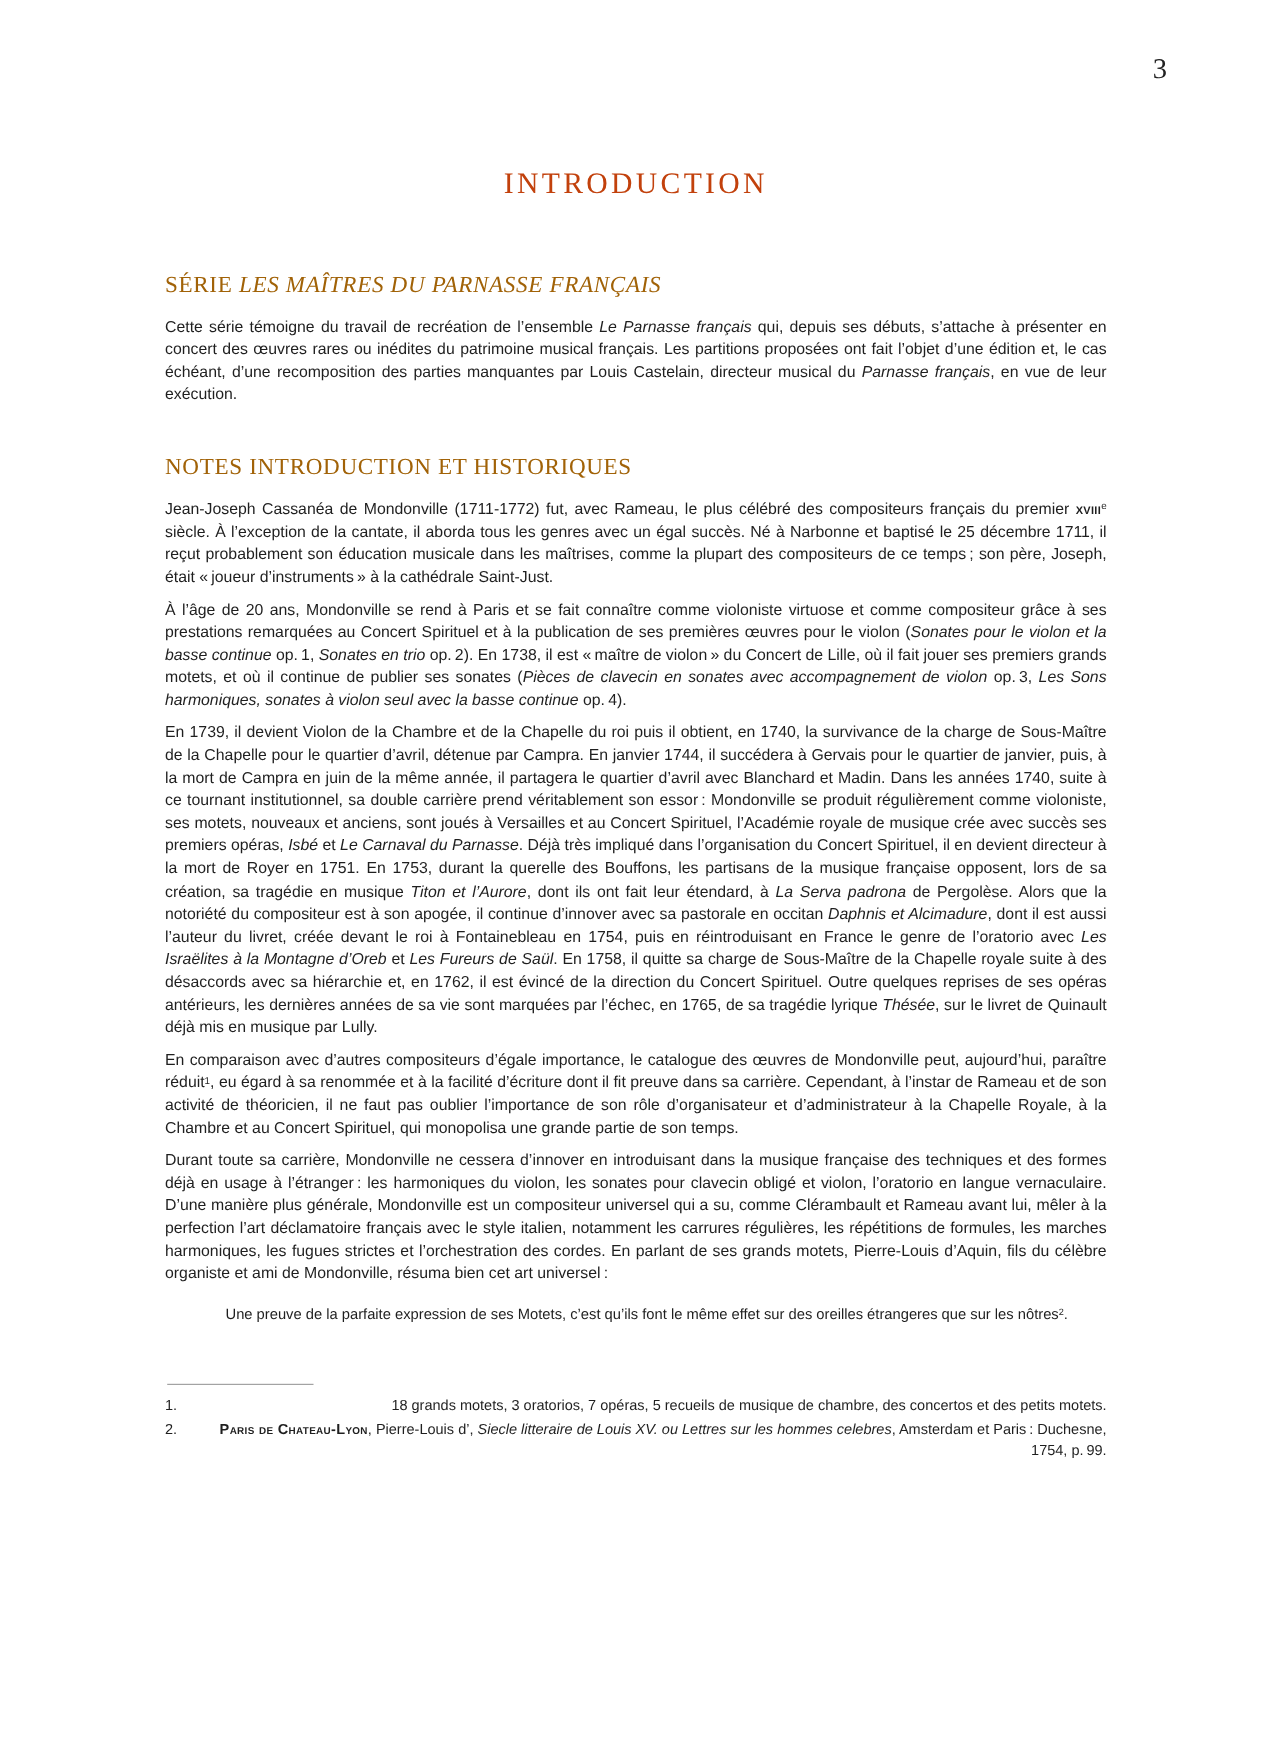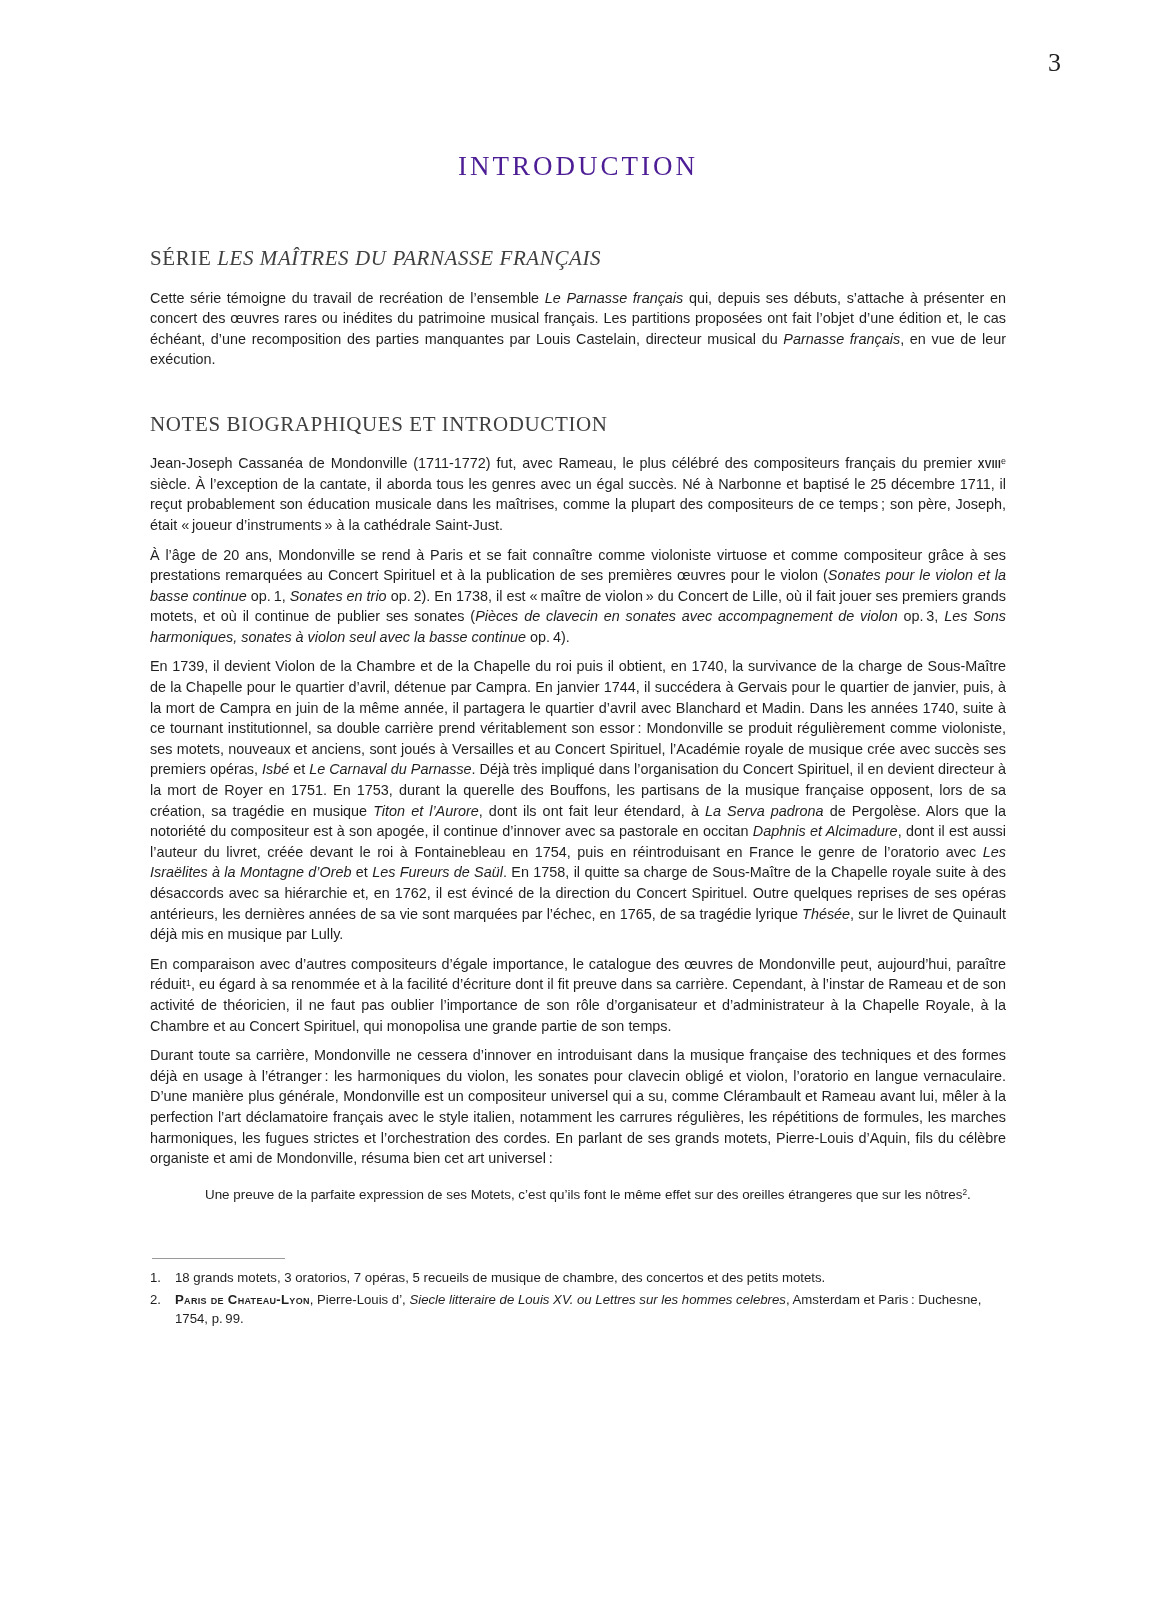--- a/index.html
+++ b/index.html
@@ -28,30 +28,30 @@
     color: #222;
   }
   .doc-title {
     margin: 0 0 64px 0;
     text-align: center;
     font-family: "Liberation Serif", serif;
     font-weight: normal;
     font-size: 27px;
     letter-spacing: 3px;
     line-height: 1.2;
-    color: #4c1d95;
+    color: #c2410c;
   }
   .section-heading {
     margin: 0 0 16px 0;
     font-family: "Liberation Serif", serif;
     font-weight: normal;
     font-size: 21px;
     letter-spacing: 0.6px;
     line-height: 1.2;
-    color: #404040;
+    color: #a16207;
   }
   .section-notes .section-heading {
     margin-top: 42px;
   }
   .body-para {
     margin: 4px 0 9px 0;
     font-size: 14.4px;
     line-height: 20.6px;
     text-align: justify;
   }
@@ -90,39 +90,39 @@
     font-size: 13.2px;
     line-height: 19.5px;
     margin-bottom: 2px;
   }
   .footnote-num {
     flex: none;
     width: 25px;
   }
   .footnote-text {
     flex: 1;
-    text-align: left;
+    text-align: right;
   }
 </style>
 </head>
 <body>
 
 <div class="page">
 
   <div class="page-number">3</div>
 
   <h1 class="doc-title">INTRODUCTION</h1>
 
   <section class="section">
     <h2 class="section-heading">SÉRIE <em>LES MAÎTRES DU PARNASSE FRANÇAIS</em></h2>
     <p class="body-para">Cette série témoigne du travail de recréation de l’ensemble <em>Le Parnasse français</em> qui, depuis ses débuts, s’attache à présenter en concert des œuvres rares ou inédites du patrimoine musical français. Les partitions proposées ont fait l’objet d’une édition et, le cas échéant, d’une recomposition des parties manquantes par Louis Castelain, directeur musical du <em>Parnasse français</em>, en vue de leur exécution.</p>
   </section>
 
   <section class="section section-notes">
-    <h2 class="section-heading">NOTES BIOGRAPHIQUES ET INTRODUCTION</h2>
+    <h2 class="section-heading">NOTES INTRODUCTION ET HISTORIQUES</h2>
     <p class="body-para">Jean-Joseph Cassanéa de Mondonville (1711-1772) fut, avec Rameau, le plus célébré des compositeurs français du premier <span class="smallcaps">xviii</span><sup>e</sup> siècle. À l’exception de la cantate, il aborda tous les genres avec un égal succès. Né à Narbonne et baptisé le 25 décembre 1711, il reçut probablement son éducation musicale dans les maîtrises, comme la plupart des compositeurs de ce temps ; son père, Joseph, était « joueur d’instruments » à la cathédrale Saint-Just.</p>
     <p class="body-para">À l’âge de 20 ans, Mondonville se rend à Paris et se fait connaître comme violoniste virtuose et comme compositeur grâce à ses prestations remarquées au Concert Spirituel et à la publication de ses premières œuvres pour le violon (<em>Sonates pour le violon et la basse continue</em> op. 1, <em>Sonates en trio</em> op. 2). En 1738, il est « maître de violon » du Concert de Lille, où il fait jouer ses premiers grands motets, et où il continue de publier ses sonates (<em>Pièces de clavecin en sonates avec accompagnement de violon</em> op. 3, <em>Les Sons harmoniques, sonates à violon seul avec la basse continue</em> op. 4).</p>
     <p class="body-para">En 1739, il devient Violon de la Chambre et de la Chapelle du roi puis il obtient, en 1740, la survivance de la charge de Sous-Maître de la Chapelle pour le quartier d’avril, détenue par Campra. En janvier 1744, il succédera à Gervais pour le quartier de janvier, puis, à la mort de Campra en juin de la même année, il partagera le quartier d’avril avec Blanchard et Madin. Dans les années 1740, suite à ce tournant institutionnel, sa double carrière prend véritablement son essor : Mondonville se produit régulièrement comme violoniste, ses motets, nouveaux et anciens, sont joués à Versailles et au Concert Spirituel, l’Académie royale de musique crée avec succès ses premiers opéras, <em>Isbé</em> et <em>Le Carnaval du Parnasse</em>. Déjà très impliqué dans l’organisation du Concert Spirituel, il en devient directeur à la mort de Royer en 1751. En 1753, durant la querelle des Bouffons, les partisans de la musique française opposent, lors de sa création, sa tragédie en musique <em>Titon et l’Aurore</em>, dont ils ont fait leur étendard, à <em>La Serva padrona</em> de Pergolèse. Alors que la notoriété du compositeur est à son apogée, il continue d’innover avec sa pastorale en occitan <em>Daphnis et Alcimadure</em>, dont il est aussi l’auteur du livret, créée devant le roi à Fontainebleau en 1754, puis en réintroduisant en France le genre de l’oratorio avec <em>Les Israëlites à la Montagne d’Oreb</em> et <em>Les Fureurs de Saül</em>. En 1758, il quitte sa charge de Sous-Maître de la Chapelle royale suite à des désaccords avec sa hiérarchie et, en 1762, il est évincé de la direction du Concert Spirituel. Outre quelques reprises de ses opéras antérieurs, les dernières années de sa vie sont marquées par l’échec, en 1765, de sa tragédie lyrique <em>Thésée</em>, sur le livret de Quinault déjà mis en musique par Lully.</p>
     <p class="body-para">En comparaison avec d’autres compositeurs d’égale importance, le catalogue des œuvres de Mondonville peut, aujourd’hui, paraître réduit<sup>1</sup>, eu égard à sa renommée et à la facilité d’écriture dont il fit preuve dans sa carrière. Cependant, à l’instar de Rameau et de son activité de théoricien, il ne faut pas oublier l’importance de son rôle d’organisateur et d’administrateur à la Chapelle Royale, à la Chambre et au Concert Spirituel, qui monopolisa une grande partie de son temps.</p>
     <p class="body-para">Durant toute sa carrière, Mondonville ne cessera d’innover en introduisant dans la musique française des techniques et des formes déjà en usage à l’étranger : les harmoniques du violon, les sonates pour clavecin obligé et violon, l’oratorio en langue vernaculaire. D’une manière plus générale, Mondonville est un compositeur universel qui a su, comme Clérambault et Rameau avant lui, mêler à la perfection l’art déclamatoire français avec le style italien, notamment les carrures régulières, les répétitions de formules, les marches harmoniques, les fugues strictes et l’orchestration des cordes. En parlant de ses grands motets, Pierre-Louis d’Aquin, fils du célèbre organiste et ami de Mondonville, résuma bien cet art universel :</p>
   </section>
 
   <blockquote class="quote">Une preuve de la parfaite expression de ses Motets, c’est qu’ils font le même effet sur des oreilles étrangeres que sur les nôtres<sup>2</sup>.</blockquote>
 
   <div class="footnotes">

